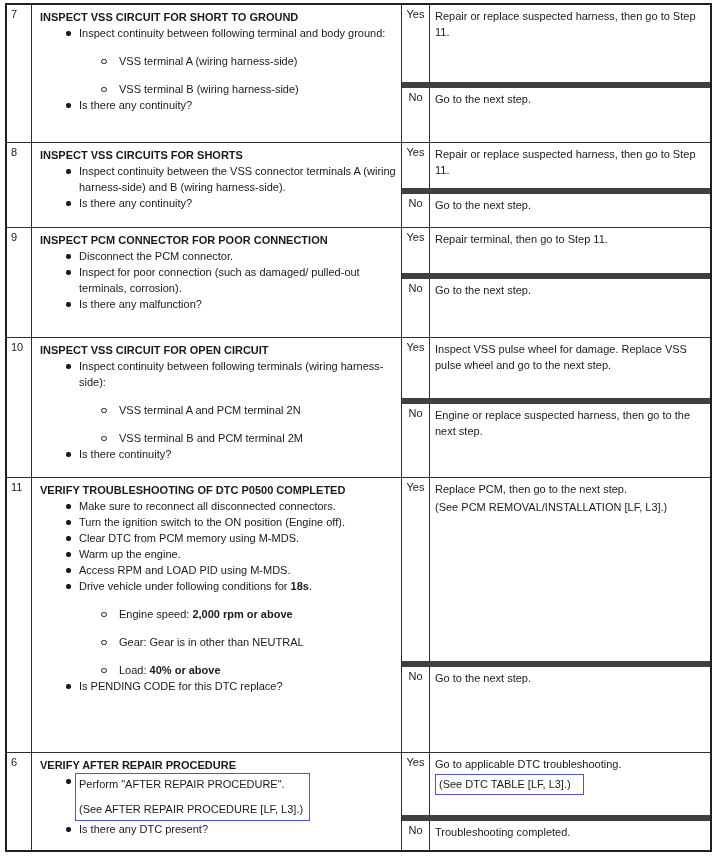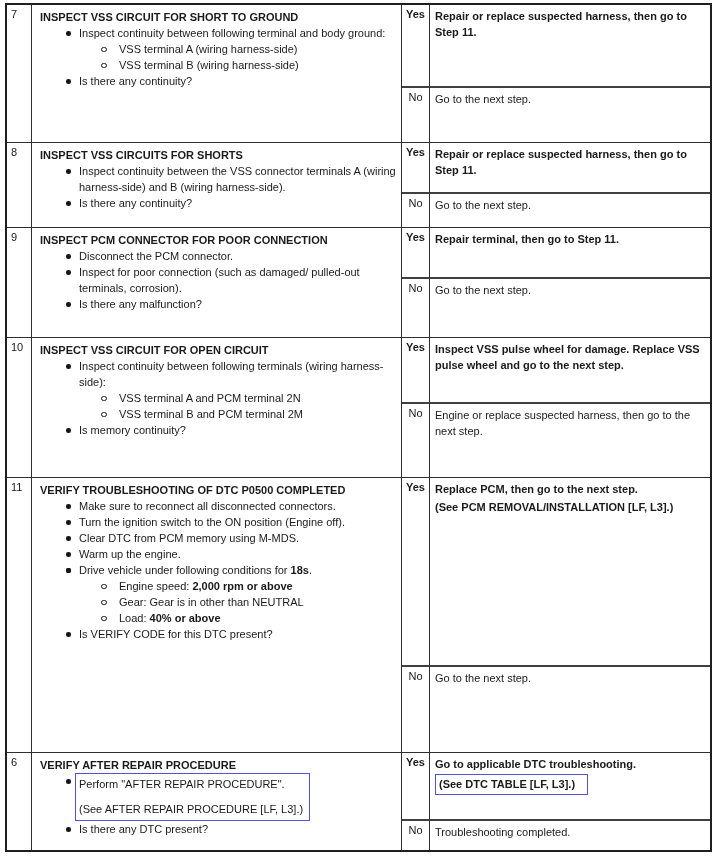--- a/index.html
+++ b/index.html
@@ -18,27 +18,27 @@
     border-bottom:1px solid #2e2e2e;box-sizing:border-box;overflow:hidden;
   }
   .t-row:last-child{border-bottom:none;}
   .cell{box-sizing:border-box;overflow:hidden;}
   .num{border-right:1px solid #2e2e2e;padding:3px 0 0 4px;}
   .desc{border-right:1px solid #2e2e2e;padding:4px 4px 0 8px;line-height:16px;}
   .title{font-weight:bold;}
   .item{position:relative;}
   .item.b{margin-top:0;padding-left:39px;}
   .item.b > .dot{left:26px;}
-  .item.s{padding-left:79px;}
+  .item.s{margin-top:12px;padding-left:79px;}
   .item.s > .dot{left:61px;}
   .dot{position:absolute;top:6px;width:4.5px;height:4.5px;border-radius:50%;background:#161616;}
   .dot.o{background:#fff;border:1.3px solid #161616;width:3.6px;height:3.6px;top:5.5px;}
   .yn{display:grid;grid-template-rows:auto 1fr;}
   .ynrow{display:grid;grid-template-columns:28px 1fr;box-sizing:border-box;overflow:hidden;}
-  .ynrow.yes{border-bottom:2px solid #404040;font-weight:bold;}
+  .ynrow.yes{border-bottom:6px solid #404040;}
   .lbl{border-right:1px solid #2e2e2e;padding-top:3px;text-align:center;}
   .act{padding:3px 2px 0 5px;line-height:16px;}
   .line + .line{margin-top:2px;}
   .linkbox{display:inline-block;border:1px solid #5353cd;padding:1px 12px 2px 3px;}
   .item .linkbox{margin-left:-4px;padding:2px 6px 3px 3px;}
   .boxline + .boxline{margin-top:9px;}
   .bold{font-weight:bold;}
 </style>
 </head>
 <body>
@@ -114,21 +114,21 @@
           </div>
         </div>
       </div>
       <div class="t-row" style="height: 140px;">
         <div class="cell num">10</div>
         <div class="cell desc">
           <div class="title">INSPECT VSS CIRCUIT FOR OPEN CIRCUIT</div>
           <div class="item b"><span class="dot"></span><span class="txt"><span>Inspect continuity between following terminals (wiring harness-side):</span></span></div>
           <div class="item s"><span class="dot o"></span><span class="txt"><span>VSS terminal A and PCM terminal 2N</span></span></div>
           <div class="item s"><span class="dot o"></span><span class="txt"><span>VSS terminal B and PCM terminal 2M</span></span></div>
-          <div class="item b"><span class="dot"></span><span class="txt"><span>Is memory continuity?</span></span></div>
+          <div class="item b"><span class="dot"></span><span class="txt"><span>Is there continuity?</span></span></div>
         </div>
         <div class="yn">
           <div class="ynrow yes" style="height: 66px;">
             <div class="cell lbl">Yes</div>
             <div class="cell act">
               <div class="line">Inspect VSS pulse wheel for damage. Replace VSS pulse wheel and go to the next step.</div>
             </div>
           </div>
           <div class="ynrow no">
             <div class="cell lbl">No</div>
@@ -139,26 +139,26 @@
         </div>
       </div>
       <div class="t-row" style="height: 275px;">
         <div class="cell num">11</div>
         <div class="cell desc">
           <div class="title">VERIFY TROUBLESHOOTING OF DTC P0500 COMPLETED</div>
           <div class="item b"><span class="dot"></span><span class="txt"><span>Make sure to reconnect all disconnected connectors.</span></span></div>
           <div class="item b"><span class="dot"></span><span class="txt"><span>Turn the ignition switch to the ON position (Engine off).</span></span></div>
           <div class="item b"><span class="dot"></span><span class="txt"><span>Clear DTC from PCM memory using M-MDS.</span></span></div>
           <div class="item b"><span class="dot"></span><span class="txt"><span>Warm up the engine.</span></span></div>
-          <div class="item b"><span class="dot"></span></div>
+          <div class="item b"><span class="dot"></span><span class="txt"><span>Access RPM and LOAD PID using M-MDS.</span></span></div>
           <div class="item b"><span class="dot"></span><span class="txt"><span>Drive vehicle under following conditions for </span><span class="bold">18s</span><span>.</span></span></div>
           <div class="item s"><span class="dot o"></span><span class="txt"><span>Engine speed: </span><span class="bold">2,000 rpm or above</span></span></div>
           <div class="item s"><span class="dot o"></span><span class="txt"><span>Gear: Gear is in other than NEUTRAL</span></span></div>
           <div class="item s"><span class="dot o"></span><span class="txt"><span>Load: </span><span class="bold">40% or above</span></span></div>
-          <div class="item b"><span class="dot"></span><span class="txt"><span>Is VERIFY CODE for this DTC present?</span></span></div>
+          <div class="item b"><span class="dot"></span><span class="txt"><span>Is PENDING CODE for this DTC replace?</span></span></div>
         </div>
         <div class="yn">
           <div class="ynrow yes" style="height: 189px;">
             <div class="cell lbl">Yes</div>
             <div class="cell act">
               <div class="line">Replace PCM, then go to the next step.</div>
               <div class="line">(See PCM REMOVAL/INSTALLATION [LF, L3].)</div>
             </div>
           </div>
           <div class="ynrow no">

